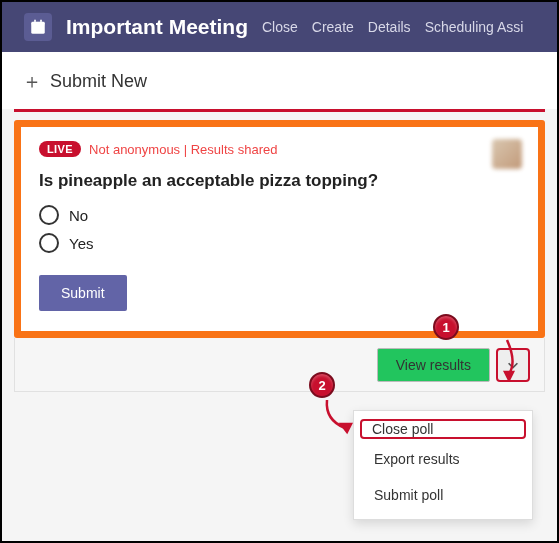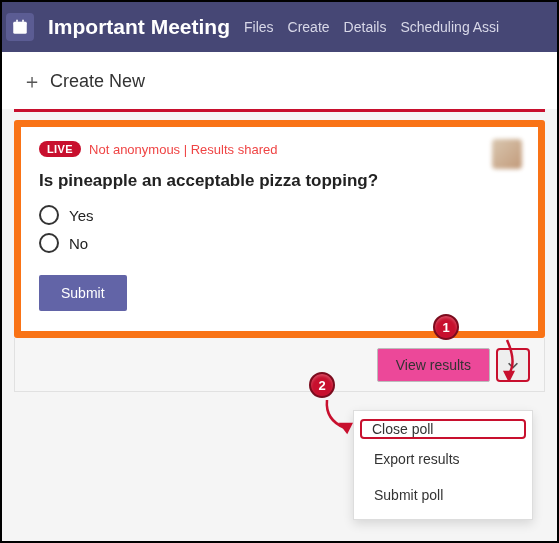--- a/index.html
+++ b/index.html
@@ -11,21 +11,21 @@
     border: 2px solid #000;
     overflow: hidden;
     position: relative;
   }
   .topbar {
     background: #464775;
     color: #fff;
     display: flex;
     align-items: center;
     height: 50px;
-    padding: 0 4px;
+    padding: 0 22px;
     gap: 14px;
   }
   .cal-icon {
     width: 28px; height: 28px;
     background: #5b5c93;
     border-radius: 4px;
     display: flex; align-items: center; justify-content: center;
   }
   .cal-icon svg { width: 18px; height: 18px; fill: #fff; }
   .meeting-title { font-weight: 700; font-size: 21px; white-space: nowrap; }
@@ -78,21 +78,21 @@
   .footer-bar {
     background: #f6f6f6;
     margin: 0 12px;
     border: 1px solid #e1e1e1;
     border-top: none;
     height: 54px;
     position: relative;
   }
   .view-results {
     position: absolute; right: 54px; top: 10px;
-    background: #ec4899; border: 1px solid #bbb;
+    background: #22c55e; border: 1px solid #bbb;
     padding: 8px 18px; font-size: 14px; color: #333;
     border-radius: 2px; cursor: pointer;
   }
   .chevron-box {
     position: absolute; right: 14px; top: 10px;
     width: 34px; height: 34px;
     background: #eee; border: 2px solid #c8102e;
     border-radius: 4px;
     display: flex; align-items: center; justify-content: center;
     cursor: pointer;
@@ -135,48 +135,48 @@
 <div class="topbar">
   <div class="cal-icon">
     <svg viewBox="0 0 24 24">
         <rect x="3" y="5" width="18" height="16" rx="2"></rect>
         <rect x="3" y="5" width="18" height="5" fill="#fff" opacity="0.3"></rect>
         <rect x="7" y="2" width="2" height="5" rx="1"></rect>
         <rect x="15" y="2" width="2" height="5" rx="1"></rect>
       </svg>
   </div>
   <div class="meeting-title">Important Meeting</div>
-  <div class="top-tab">Files</div>
+  <div class="top-tab">Close</div>
   <div class="top-tab">Create</div>
   <div class="top-tab">Details</div>
   <div class="top-tab">Scheduling Assi</div>
 </div>
 
 <div class="subbar">
   <span class="create-new">
     <span class="plus">＋</span>
-    <span>Create New</span>
+    <span>Submit New</span>
   </span>
 </div>
 <div class="divider"></div>
 
 <div class="card">
   <div class="avatar"></div>
   <div class="status-row">
     <span class="live-badge">LIVE</span>
     <span class="status-text">Not anonymous | Results shared</span>
   </div>
   <div class="question">Is pineapple an acceptable pizza topping?</div>
   <div class="option">
     <span class="radio"></span>
-    <span class="opt-label">Yes</span>
+    <span class="opt-label">No</span>
   </div>
   <div class="option">
     <span class="radio"></span>
-    <span class="opt-label">No</span>
+    <span class="opt-label">Yes</span>
   </div>
   <button class="submit">Submit</button>
 </div>
 
 <div class="footer-bar">
   <button class="view-results">View results</button>
   <div class="chevron-box">
     <svg viewBox="0 0 16 16">
         <polyline points="3,6 8,11 13,6"></polyline>
       </svg>

